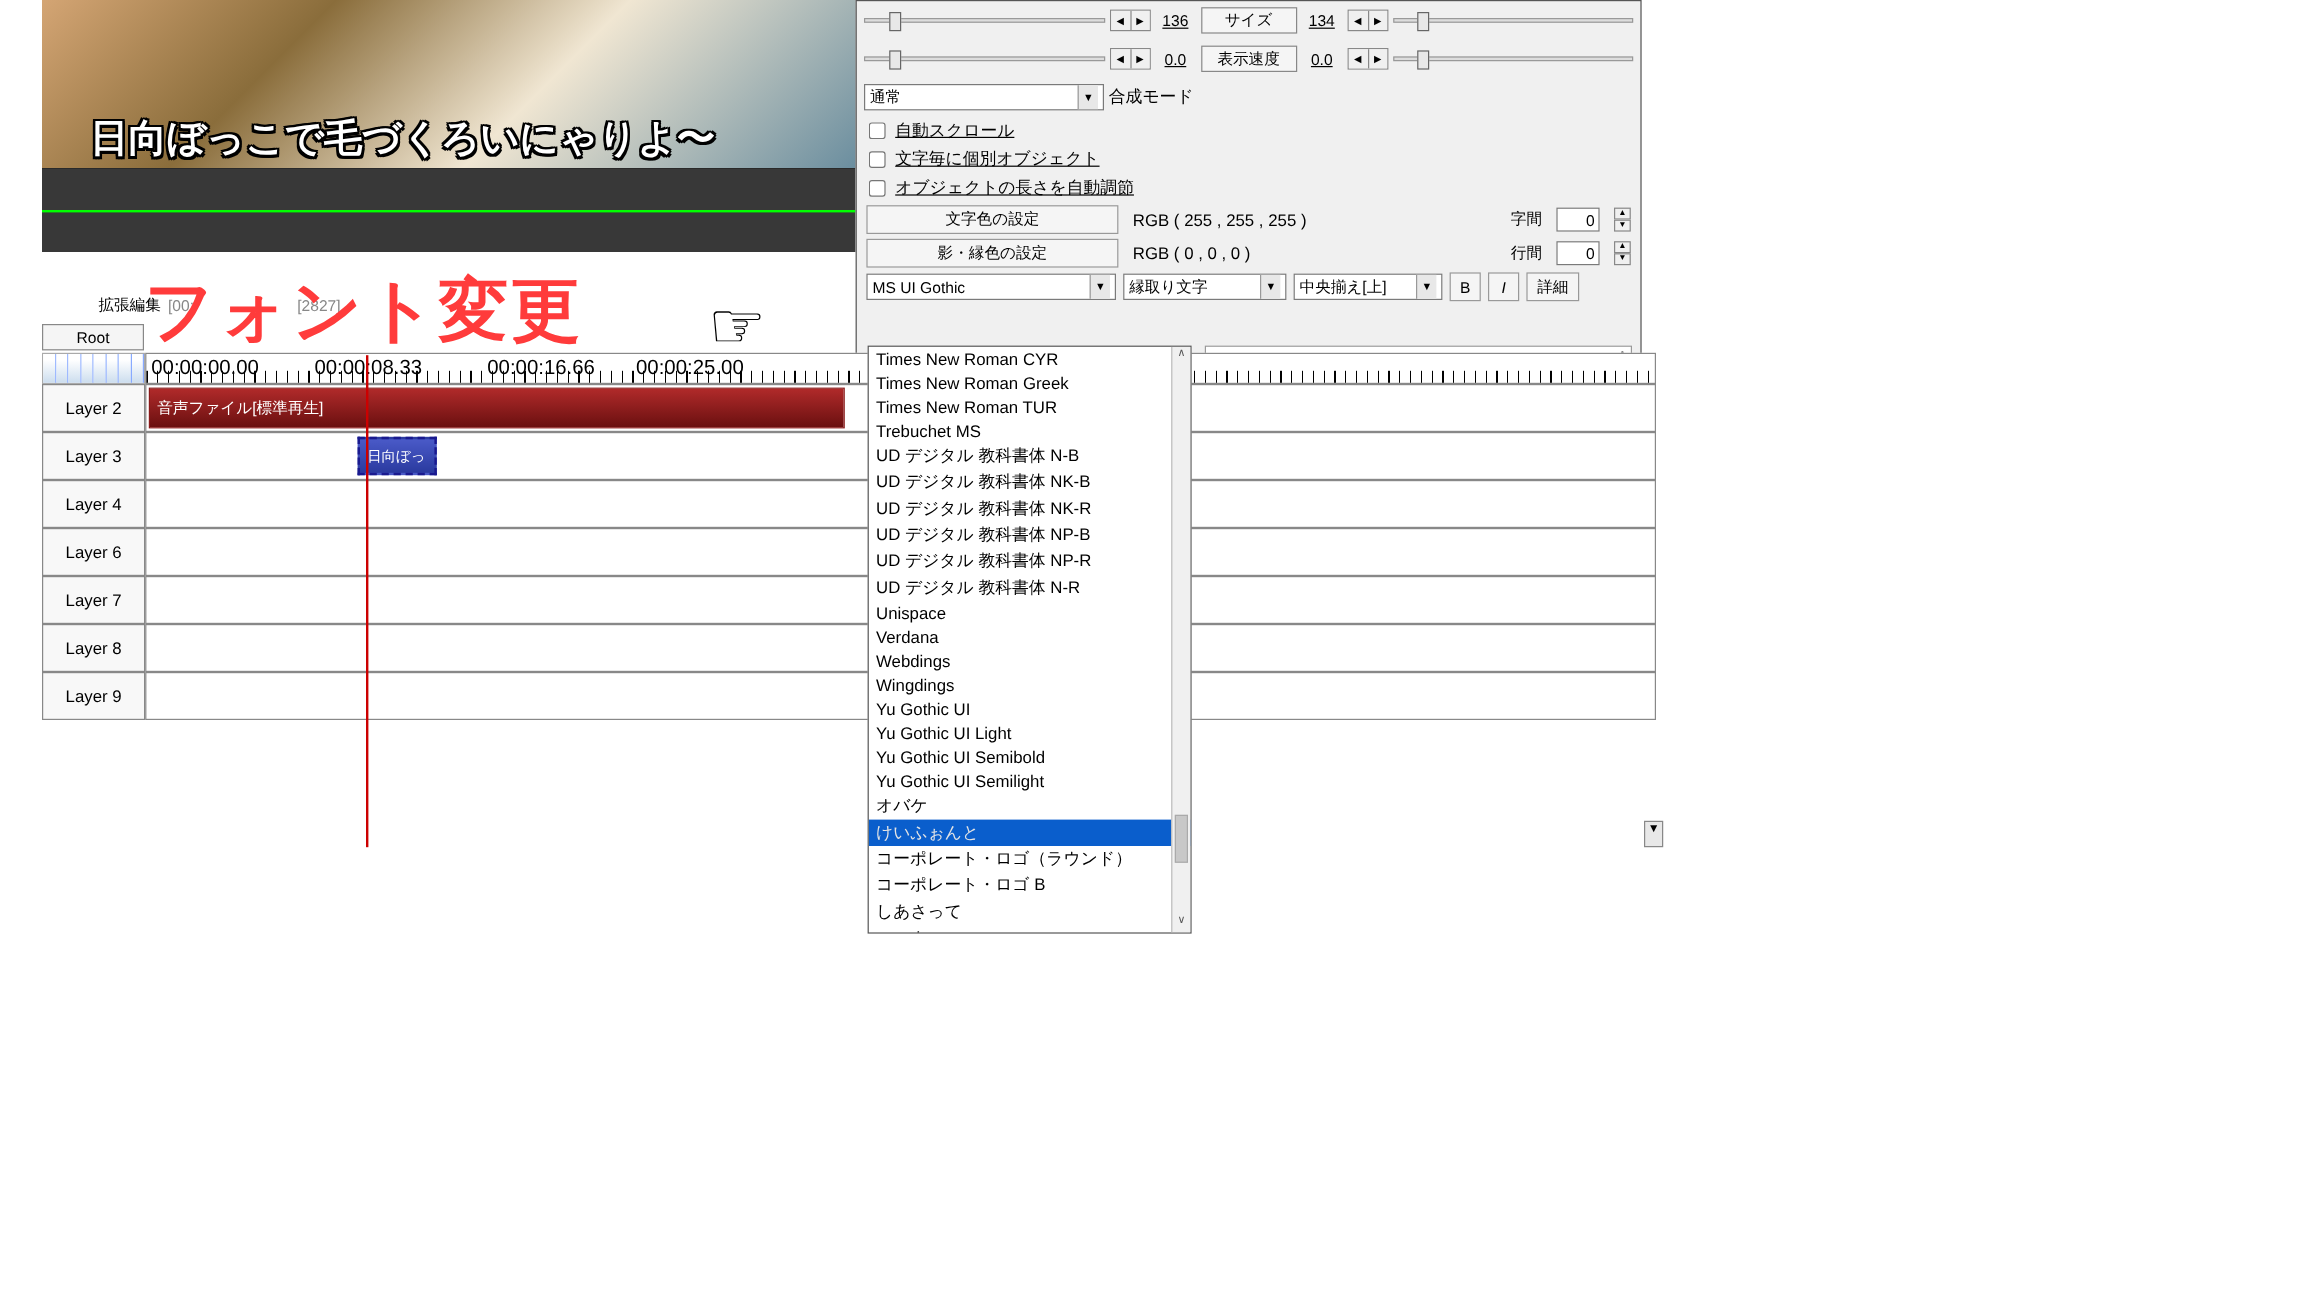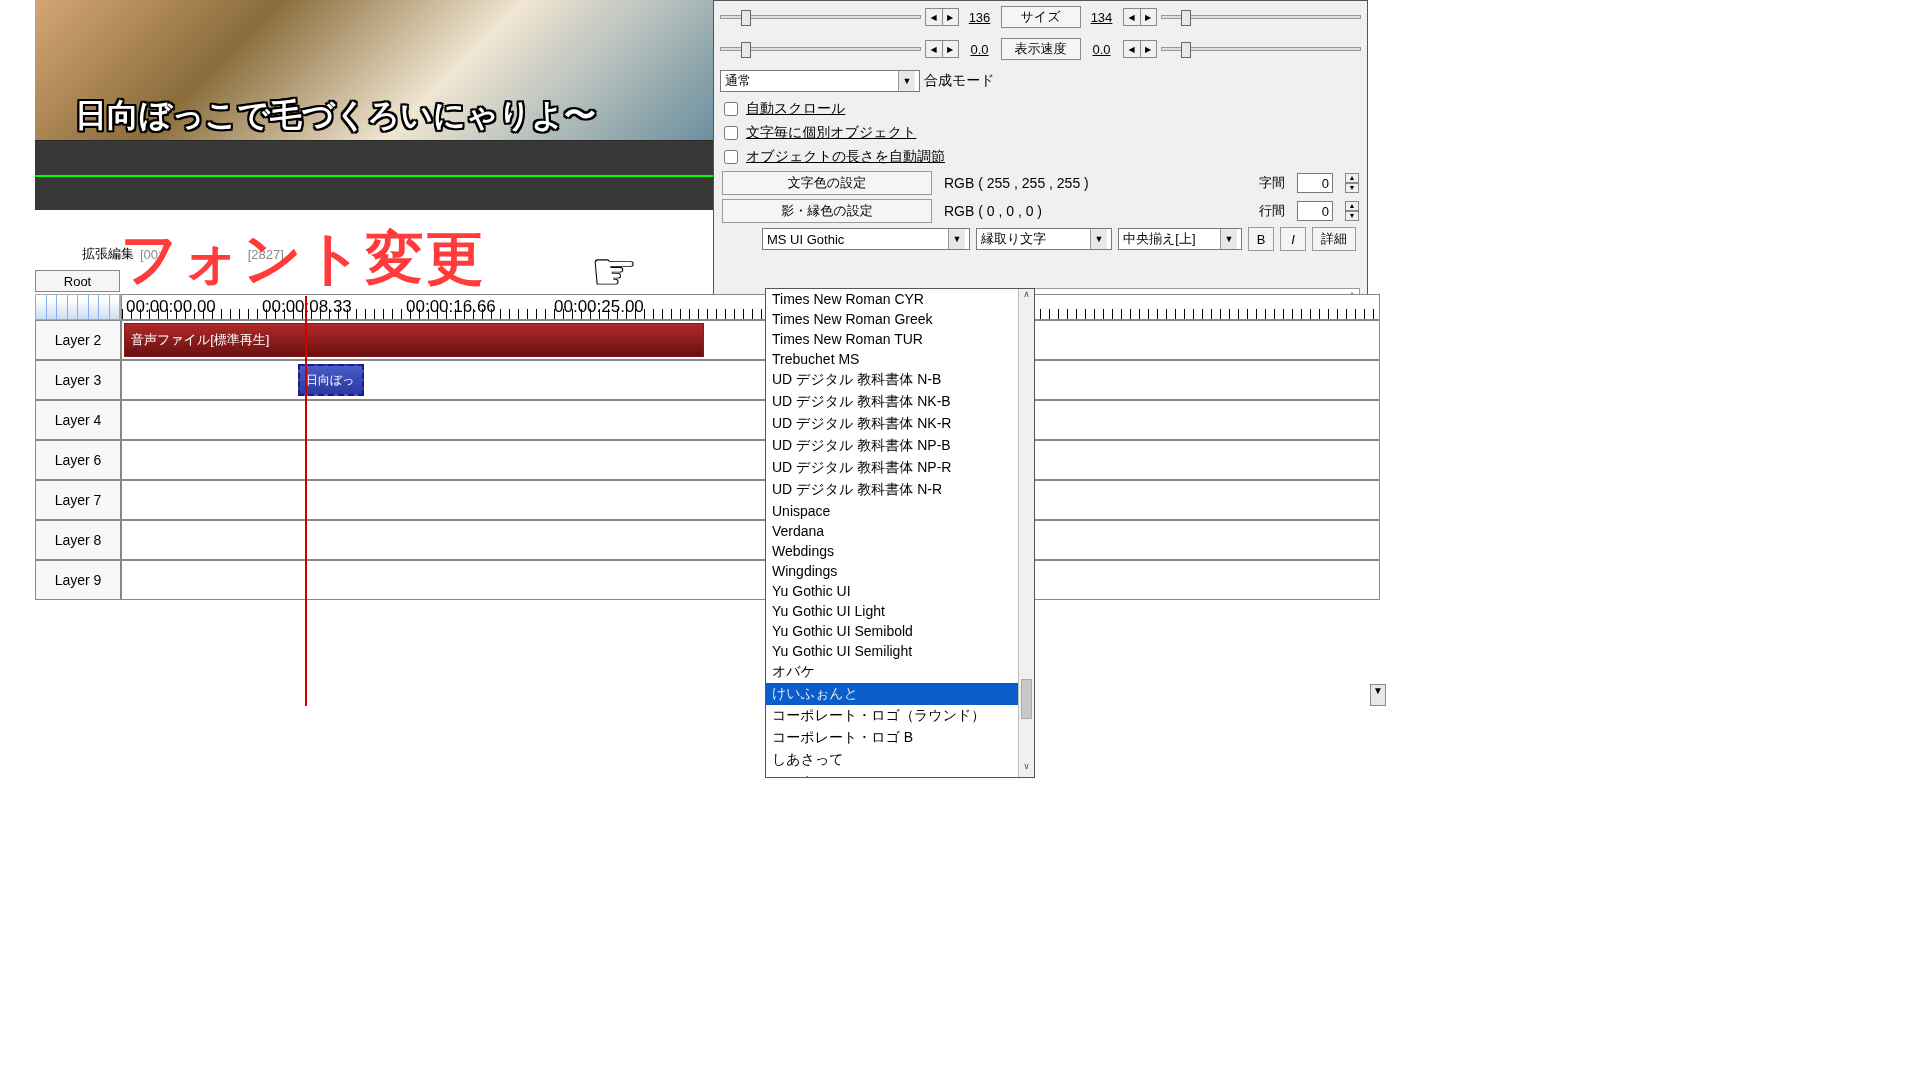--- a/index.html
+++ b/index.html
@@ -76,21 +76,21 @@
 .layer-track { flex: 1; border: 1px solid #888; background: #fff; position: relative; }
 .clip { position: absolute; top: 2px; height: 34px; border: 1px solid #000; display: flex; align-items: center; padding-left: 6px; color: #fff; font-size: 13px; }
 .clip-video { left: 2px; width: 580px; background: linear-gradient(180deg, #2a4aaf 0%, #1a2a6f 100%); border-color: #2a4aaf; }
 .clip-audio { left: 2px; width: 580px; background: linear-gradient(180deg, #b02a2a 0%, #6a1010 100%); border-color: #8a1a1a; }
 .clip-text { left: 176px; width: 66px; background: linear-gradient(180deg, #4a5ac8 0%, #2a3a9f 100%);
   border: 2px dashed #1a1a8f; font-size: 12px; height: 32px; top: 3px; overflow: hidden; }
 .playhead { position: absolute; left: 305px; top: 296px; width: 2px; height: 410px; background: #cc0000; z-index: 20; }
 .timeline-scroll { position: absolute; left: 1370px; top: 684px; width: 16px; height: 22px; border: 1px solid #888; background: #e8e8e8; font-size: 10px; text-align: center; }
 
 .font-dropdown {
-  position: absolute; left: 765px; top: 288px; width: 270px; height: 490px;
+  position: absolute; left: 723px; top: 288px; width: 270px; height: 490px;
   background: #fff; border: 1px solid #555; z-index: 100; overflow: hidden;
 }
 .font-dropdown .item { padding: 2px 6px; font-size: 14px; white-space: nowrap; cursor: pointer; }
 .font-dropdown .item.selected { background: #0a5ecc; color: #e5e5e5; }
 .font-dropdown .scrollbar { position: absolute; right: 0; top: 0; bottom: 0; width: 16px; background: #f0f0f0; border-left: 1px solid #bbb; }
 .font-dropdown .scrollbar .arrow { height: 16px; text-align: center; font-size: 9px; color: #555; }
 .font-dropdown .scrollbar .thumb { position: absolute; left: 2px; right: 2px; top: 390px; height: 40px; background: #c8c8c8; border: 1px solid #aaa; }
 </style>
 </head>
 <body>
@@ -179,21 +179,21 @@
     <button class="wide-btn">影・縁色の設定</button>
     <span class="rgb-txt">RGB ( 0 , 0 , 0 )</span>
     <span style="margin-left:auto">行間</span>
     <input class="num-input" value="0" style="">
     <span class="spinv">
         <button>▲</button>
         <button>▼</button>
       </span>
   </div>
 
-  <div class="prop-row" style="gap:6px;margin-left:40px;">
+  <div class="prop-row" style="gap:6px;">
     <div class="dropdown font-dd">
       <span>MS UI Gothic</span>
       <span class="dd-arrow">▼</span>
     </div>
     <div class="dropdown" style="width:136px">
       <span>縁取り文字</span>
       <span class="dd-arrow">▼</span>
     </div>
     <div class="dropdown" style="width:124px">
       <span>中央揃え[上]</span>
@@ -230,21 +230,21 @@
         <div class="tick"></div>
         <div class="tick"></div>
         <div class="tick"></div>
         <div class="tick"></div>
         <div class="tick"></div>
     </div>
     <div class="ruler">
       <span class="tstamp" style="left:4px">00:00:00.00</span>
       <span class="tstamp" style="left:140px">00:00:08.33</span>
       <span class="tstamp" style="left:284px">00:00:16.66</span>
-      <span class="tstamp" style="left:432px">00:00:25.00</span>
+      <span class="tstamp" style="left:408px">00:00:25.00</span>
       <div class="ruler-ticks"></div>
     </div>
   </div>
 
   <div id="layers">
       <div class="layer-row">
         <div class="layer-label">Layer 2</div>
         <div class="layer-track">
           <div class="clip clip-audio">音声ファイル[標準再生]</div>
         </div>

